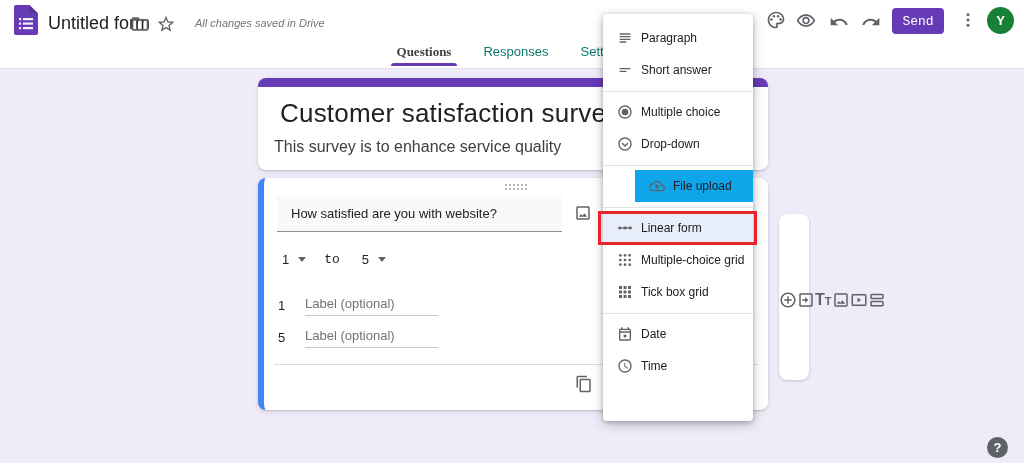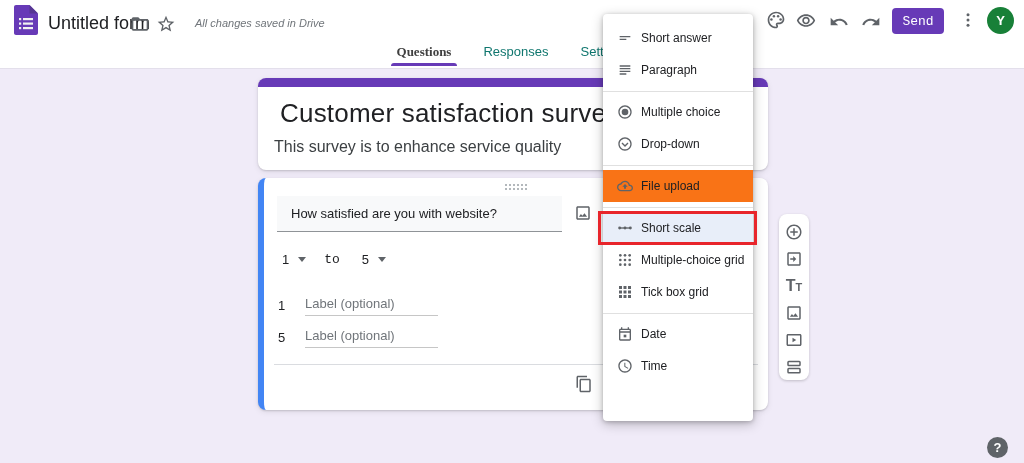--- a/index.html
+++ b/index.html
@@ -44,32 +44,32 @@
 
   .label-row { position:absolute; left:14px; display:flex; align-items:center; }
   .label-row .num { width:14px; font-size:13px; color:#202124; margin-right:13px; }
   .label-input { width:133px; border:none; border-bottom:1px solid #c6c6c6; font-size:13px; color:#70757a; padding:2px 0 4px; background:transparent; font-family:"Liberation Sans",sans-serif; }
   .label-input::placeholder { color:#70757a; opacity:1; }
 
   .card-divider { position:absolute; left:10px; right:10px; top:186px; height:1px; background:#dadce0; }
   .dup-btn { position:absolute; left:311px; top:197px; width:18px; height:18px; cursor:pointer; }
 
   
-  .side-toolbar { position:absolute; left:779px; top:214px; width:30px; height:166px; background:#fff; border-radius:8px; box-shadow:0 1px 3px rgba(0,0,0,.2); z-index:10; display:flex; flex-direction:column; align-items:center; padding-top:5px; }
+  .side-toolbar { position:absolute; left:779px; top:214px; width:30px; height:166px; background:#fff; border-radius:8px; box-shadow:0 1px 3px rgba(0,0,0,.2); z-index:10; display:flex; align-items:center; padding-top:5px; }
   .side-toolbar .tool { width:27px; height:27px; display:flex; align-items:center; justify-content:center; cursor:pointer; }
   .tt { font-size:11px; font-weight:bold; color:#5f6368; letter-spacing:0; }
   .tt::first-letter { font-size:16px; }
 
   
   .type-menu { position:absolute; left:603px; top:14px; width:150px; height:407px; background:#fff; border-radius:4px; box-shadow:0 3px 12px rgba(0,0,0,.25), 0 1px 4px rgba(0,0,0,.2); z-index:50; padding-top:8px; overflow:visible; }
   .menu-item { height:32px; display:flex; align-items:center; padding-left:14px; cursor:pointer; position:relative; }
   .menu-item .mi { width:16px; height:16px; margin-right:8px; flex:none; }
   .menu-item span { font-size:12px; color:#202124; white-space:nowrap; }
   .menu-divider { height:1px; background:#e0e0e0; margin:5px 0 4px; }
-  .menu-item.hovered { background:#f97316; }
+  .menu-item.hovered { background:#0ea5e9;margin-left:32px; }
   .menu-item.highlighted { background:#e8eef9; }
   .red-box { position:absolute; left:-5px; right:-4px; top:-1px; bottom:-1px; border:3px solid #e8252b; pointer-events:none; }
 
   
   .help-btn { position:absolute; left:987px; top:437px; width:21px; height:21px; border-radius:50%; background:#5f6368; color:#fff; font-size:13px; font-weight:bold; display:flex; align-items:center; justify-content:center; cursor:pointer; }
 </style>
 </head>
 <body>
 
 <div id="app">
@@ -210,29 +210,29 @@
       <svg width="18" height="18" viewBox="0 0 24 24" fill="none" stroke="#5f6368" stroke-width="2">
           <rect x="4" y="4.5" width="16" height="5.5" rx="1"></rect>
           <rect x="4" y="14" width="16" height="5.5" rx="1"></rect>
         </svg>
     </div>
   </div>
 
   <div class="type-menu">
     <div class="menu-item">
       <svg class="i mi" viewBox="0 0 24 24">
+          <path d="M4 5h16v2H4zm0 4h16v2H4zm0 4h16v2H4zm0 4h10v2H4z"></path>
+        </svg>
+      <span>Paragraph</span>
+    </div>
+    <div class="menu-item">
+      <svg class="i mi" viewBox="0 0 24 24">
           <path d="M4 9h16v2H4zm0 4h10v2H4z"></path>
         </svg>
       <span>Short answer</span>
-    </div>
-    <div class="menu-item">
-      <svg class="i mi" viewBox="0 0 24 24">
-          <path d="M4 5h16v2H4zm0 4h16v2H4zm0 4h16v2H4zm0 4h10v2H4z"></path>
-        </svg>
-      <span>Paragraph</span>
     </div>
     <div class="menu-divider"></div>
     <div class="menu-item">
       <svg class="i mi" viewBox="0 0 24 24">
           <path d="M12 2C6.48 2 2 6.48 2 12s4.48 10 10 10 10-4.48 10-10S17.52 2 12 2zm0 18c-4.41 0-8-3.59-8-8s3.59-8 8-8 8 3.59 8 8-3.59 8-8 8z"></path>
           <circle cx="12" cy="12" r="5"></circle>
         </svg>
       <span>Multiple choice</span>
     </div>
     <div class="menu-item">
@@ -251,21 +251,21 @@
     </div>
     <div class="menu-divider"></div>
     <div class="menu-item highlighted">
       <div class="red-box"></div>
       <svg class="i mi" viewBox="0 0 24 24">
           <circle cx="4" cy="12" r="2.2"></circle>
           <circle cx="12" cy="12" r="2.2"></circle>
           <circle cx="20" cy="12" r="2.2"></circle>
           <rect x="4" y="11" width="16" height="2"></rect>
         </svg>
-      <span>Short scale</span>
+      <span>Linear form</span>
     </div>
     <div class="menu-item">
       <svg class="i mi" viewBox="0 0 24 24">
           <circle cx="5" cy="5" r="2"></circle>
           <circle cx="12" cy="5" r="2"></circle>
           <circle cx="19" cy="5" r="2"></circle>
           <circle cx="5" cy="12" r="2"></circle>
           <circle cx="12" cy="12" r="2"></circle>
           <circle cx="19" cy="12" r="2"></circle>
           <circle cx="5" cy="19" r="2"></circle>

